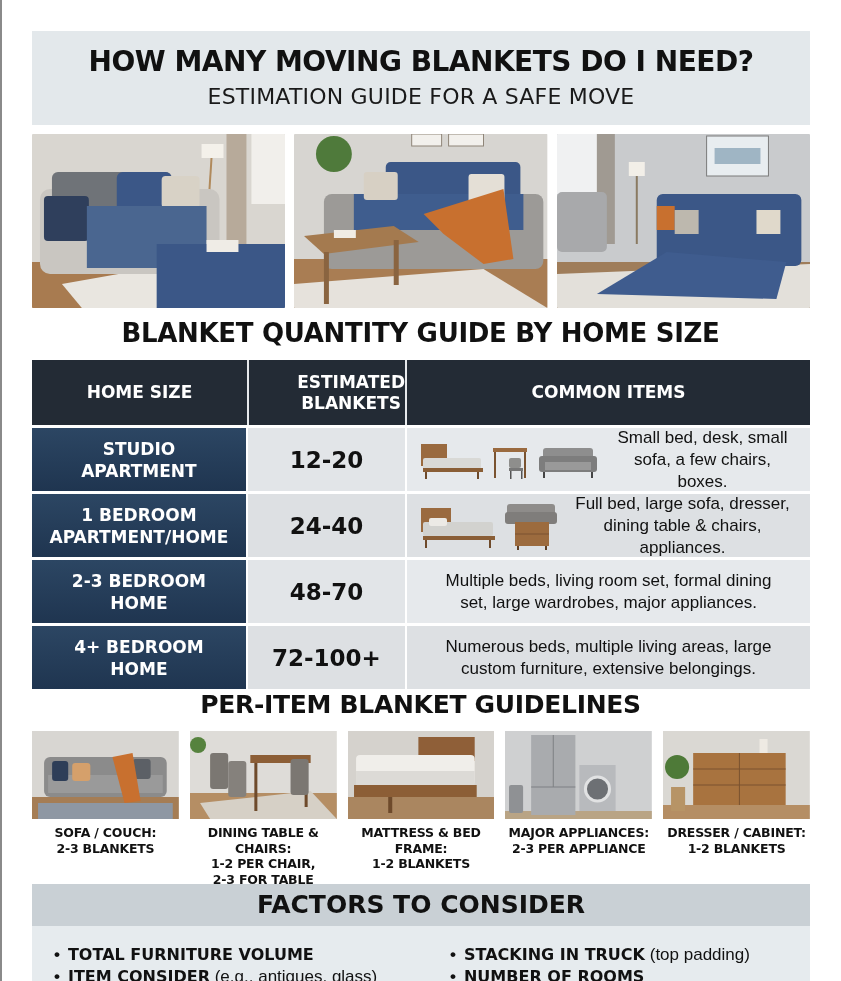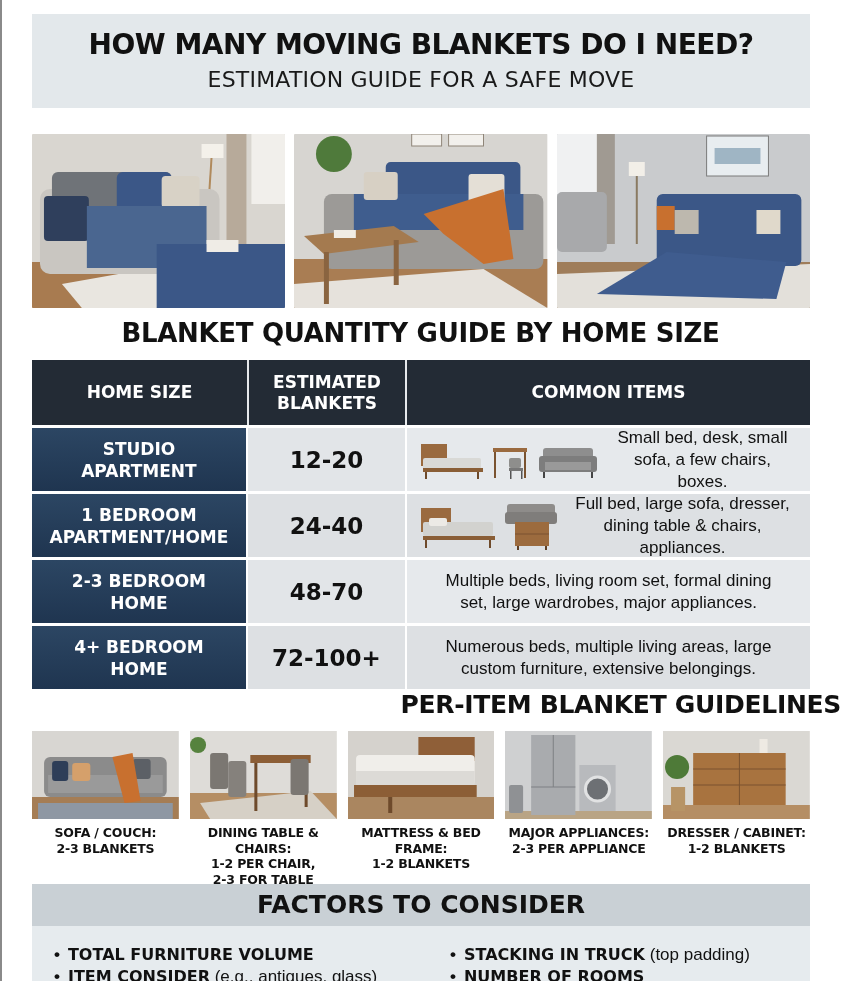--- a/index.html
+++ b/index.html
@@ -1,33 +1,33 @@
 <!DOCTYPE html>
 <html><head>
 <meta charset="utf-8">
 <style>
   * { box-sizing: border-box; margin: 0; padding: 0; }
   html, body { width: 841px; height: 981px; overflow: hidden; background: #ffffff; }
   body { font-family: "Liberation Sans", "DejaVu Sans", sans-serif; color: #111; position: relative; }
   .frame-line { position: absolute; left: 0; top: 0; width: 2px; height: 981px; background: #8a8a8a; }
 
-  .header { position: absolute; left: 32px; top: 14px; width: 778px; height: 94px; background: #e3e8eb; text-align: center; }
+  .header { position: absolute; left: 32px; top: 31px; width: 778px; height: 94px; background: #e3e8eb; text-align: center; }
   .header h1 { font-family: "DejaVu Sans", sans-serif; font-weight: bold; font-size: 28px; letter-spacing: -0.5px; padding-top: 14px; color: #111; }
   .header h2 { font-family: "DejaVu Sans", sans-serif; font-weight: normal; font-size: 22px; letter-spacing: 0.2px; margin-top: 6px; color: #1a1a1a; }
 
   .hero { position: absolute; left: 32px; top: 134px; width: 778px; height: 174px; display: flex; gap: 9px; }
   .hero-img { flex: 1; position: relative; overflow: hidden; border-radius: 1px; }
 
   .section-title { position: absolute; left: 0; width: 841px; text-align: center; font-family: "DejaVu Sans", sans-serif; font-weight: bold; color: #111; letter-spacing: -0.3px; }
 
   .table { position: absolute; left: 32px; top: 360px; width: 778px; }
   .thead { display: flex; height: 65px; background: #232b35; }
   .th { color: #fff; font-family: "DejaVu Sans", sans-serif; font-weight: bold; font-size: 17px; display: flex; align-items: center; justify-content: center; text-align: center; line-height: 21px; }
   .th + .th { border-left: 2px solid #e6e9ec; }
-  .c1 { width: 215px; } .c2 { width: 158px; } .c3 { width: 405px; }
+  .c1 { width: 215px; } .c2 { width: 158px; justify-content: flex-end; } .c3 { width: 405px; }
   .trow { display: flex; height: 63px; margin-top: 3px; }
   .cell-size { background: linear-gradient(180deg,#2c4663,#1f3550); color: #fff; font-family: "DejaVu Sans", sans-serif; font-weight: bold; font-size: 17px; display: flex; align-items: center; justify-content: center; text-align: center; line-height: 22px; }
   .cell-num { background: #e2e5e8; font-family: "DejaVu Sans", sans-serif; font-weight: bold; font-size: 23px; display: flex; align-items: center; justify-content: center; margin-left: 2px; color: #111; }
   .cell-items { background: #e6e9ec; margin-left: 2px; display: flex; align-items: center; justify-content: center; font-size: 17px; line-height: 22px; color: #111; text-align: center; padding: 0 12px; }
   .trow:nth-child(odd) .cell-num, .trow:nth-child(odd) .cell-items { background: #dde0e3; }
   .item-icons { display: flex; align-items: flex-end; gap: 6px; margin-right: 8px; flex-shrink: 0; }
 
   .items { position: absolute; left: 32px; top: 731px; width: 778px; display: flex; gap: 11px; }
   .item { flex: 1; text-align: center; }
   .item-img { height: 88px; position: relative; overflow: hidden; }
@@ -205,21 +205,21 @@
     <div class="cell-size c1">
         <span><span>4+ BEDROOM</span><br><span>HOME</span></span>
       </div>
     <div class="cell-num c2">72-100+</div>
     <div class="cell-items c3">
       <span><span>Numerous beds, multiple living areas, large</span><br><span>custom furniture, extensive belongings.</span></span>
     </div>
   </div>
 </div>
 
-<div class="section-title" style="top:690px;font-size:25px;text-align:right;">PER-ITEM BLANKET GUIDELINES</div>
+<div class="section-title" style="top:690px;font-size:25px;">PER-ITEM BLANKET GUIDELINES</div>
 
 <div class="items">
   <div class="item">
     <div class="item-img">
       <svg width="100%" height="100%" viewBox="0 0 146 88" preserveAspectRatio="none">
           <rect width="146" height="88" fill="#d8d6d2"></rect>
           <rect x="0" y="66" width="146" height="22" fill="#a57d55"></rect>
           <rect x="6" y="72" width="134" height="16" fill="#8e97a3"></rect>
           <rect x="12" y="26" width="122" height="40" rx="6" fill="#8b8b8b"></rect>
           <rect x="16" y="44" width="114" height="18" fill="#9a9a9a"></rect>

